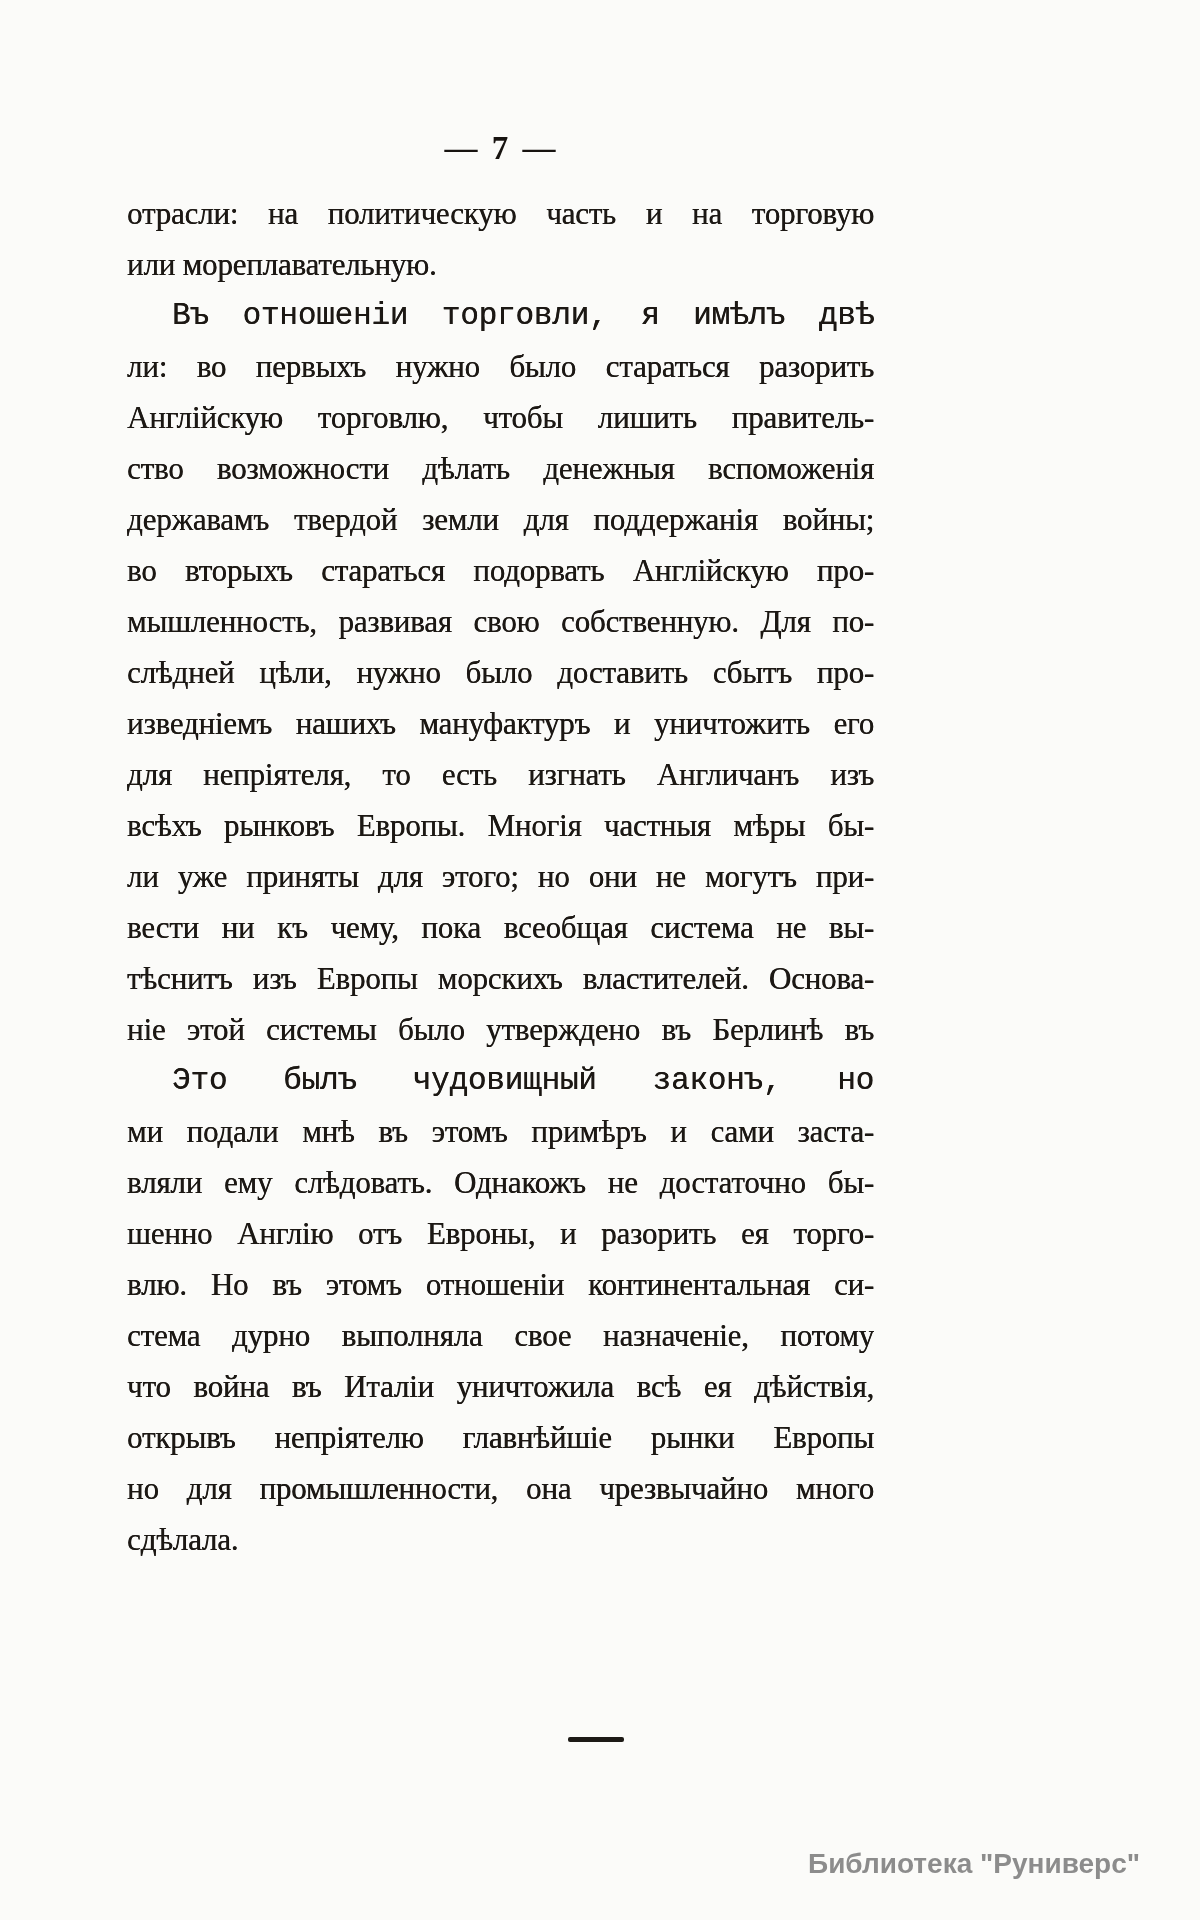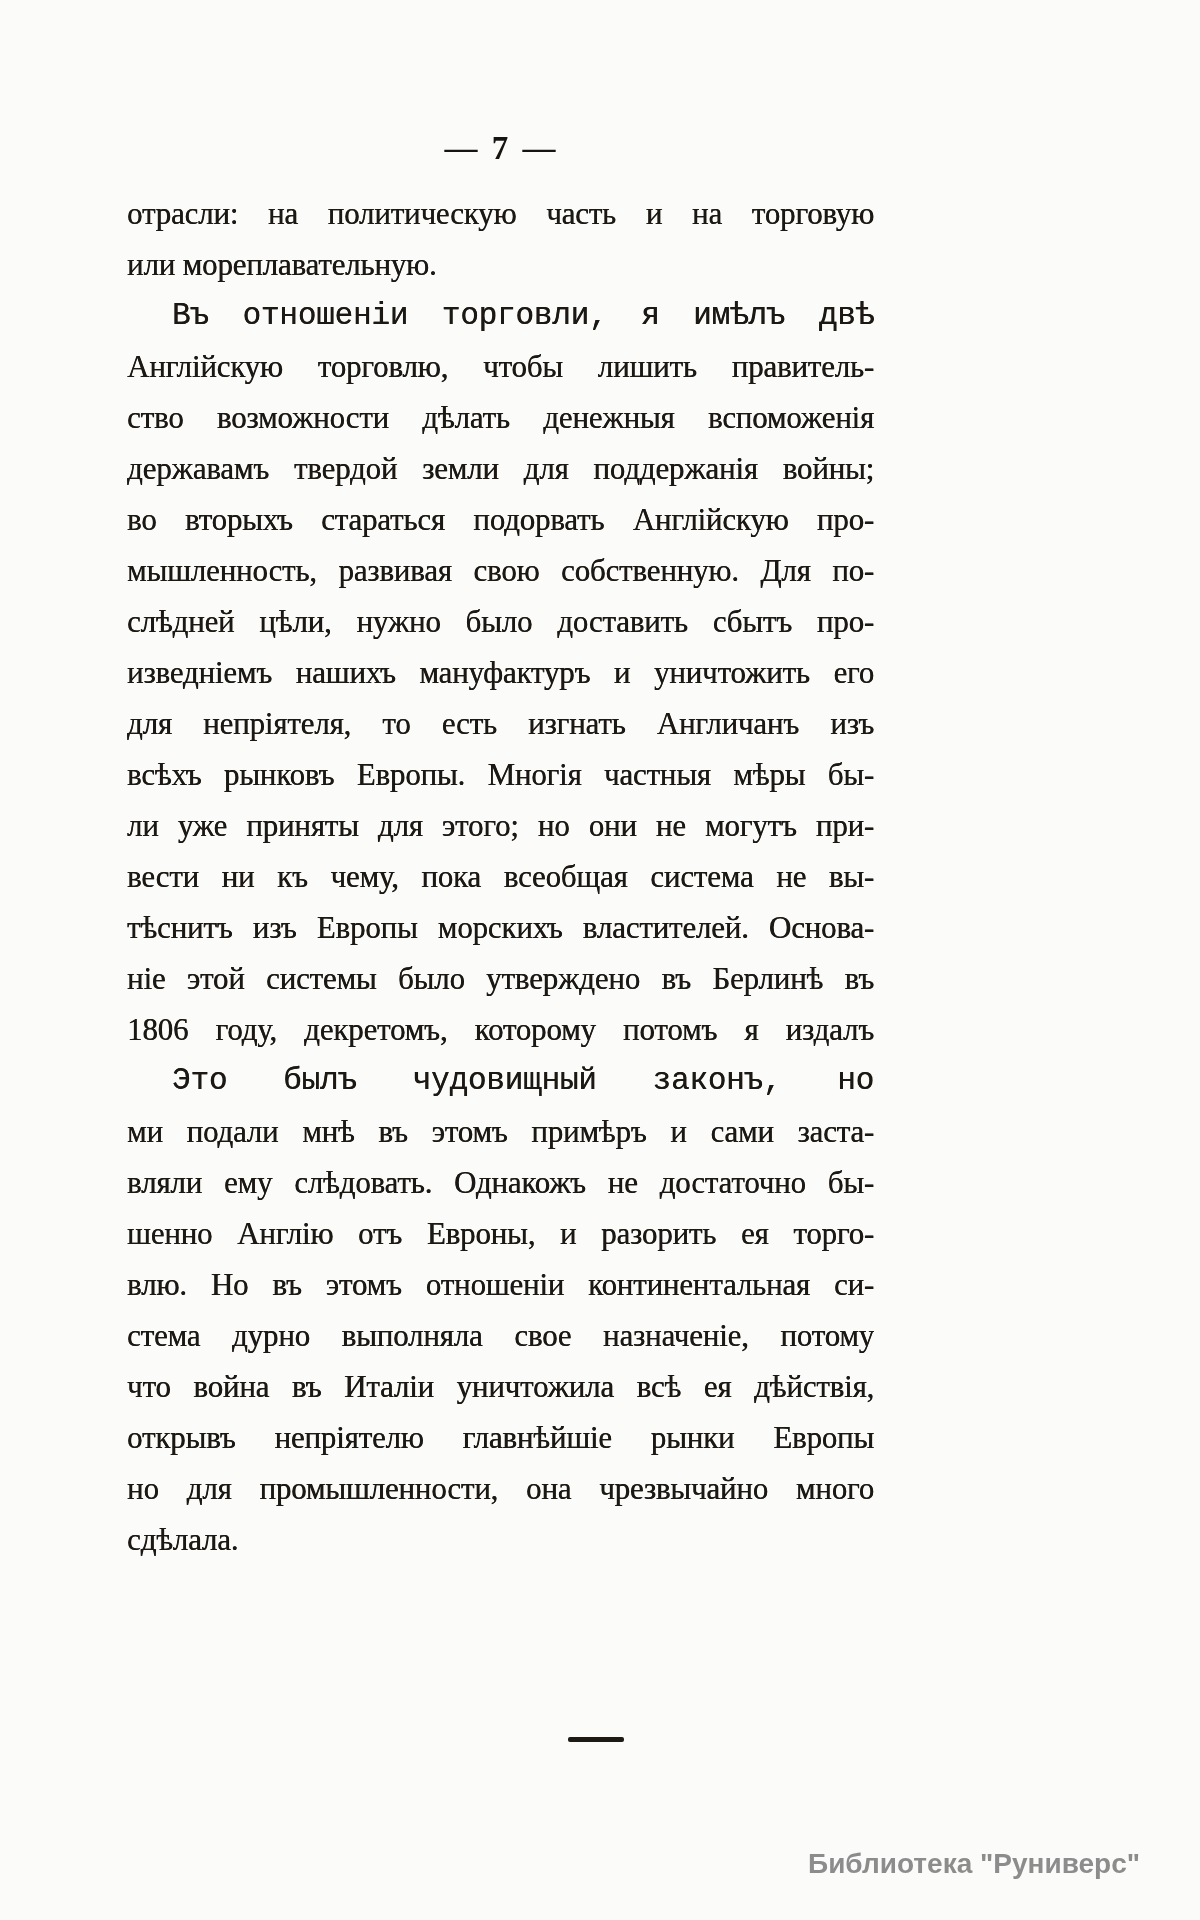--- a/index.html
+++ b/index.html
@@ -66,34 +66,34 @@
 <body>
 
 <div class="page">
 
   <div class="page-number">— 7 —</div>
 
   <div class="text-block">
     <div class="line">отрасли: на политическую часть и на торговую</div>
     <div class="line el">или мореплавательную.</div>
     <div class="line in">Въ отношеніи торговли, я имѣлъ двѣ главныя цѣ-</div>
+    <div class="line">ли: во первыхъ нужно было стараться разорить</div>
     <div class="line">Англійскую торговлю, чтобы лишить правитель-</div>
     <div class="line">ство возможности дѣлать денежныя вспоможенія</div>
     <div class="line">державамъ твердой земли для поддержанія войны;</div>
     <div class="line">во вторыхъ стараться подорвать Англійскую про-</div>
     <div class="line">мышленность, развивая свою собственную. Для по-</div>
     <div class="line">слѣдней цѣли, нужно было доставить сбытъ про-</div>
     <div class="line">изведніемъ нашихъ мануфактуръ и уничтожить его</div>
     <div class="line">для непріятеля, то есть изгнать Англичанъ изъ</div>
     <div class="line">всѣхъ рынковъ Европы. Многія частныя мѣры бы-</div>
     <div class="line">ли уже приняты для этого; но они не могутъ при-</div>
     <div class="line">вести ни къ чему, пока всеобщая система не вы-</div>
     <div class="line">тѣснитъ изъ Европы морскихъ властителей. Основа-</div>
     <div class="line">ніе этой системы было утверждено въ Берлинѣ въ</div>
-    <div class="line">1806 году, декретомъ, которому потомъ я издалъ</div>
     <div class="line in">Это былъ чудовищный законъ, но Англичане са-</div>
     <div class="line">ми подали мнѣ въ этомъ примѣръ и сами заста-</div>
     <div class="line">вляли ему слѣдовать. Однакожъ не достаточно бы-</div>
     <div class="line">шенно Англію отъ Евроны, и разорить ея торго-</div>
     <div class="line">влю. Но въ этомъ отношеніи континентальная си-</div>
     <div class="line">стема дурно выполняла свое назначеніе, потому</div>
     <div class="line">что война въ Италіи уничтожила всѣ ея дѣйствія,</div>
     <div class="line">открывъ непріятелю главнѣйшіе рынки Европы</div>
     <div class="line">но для промышленности, она чрезвычайно много</div>
     <div class="line el">сдѣлала.</div>

